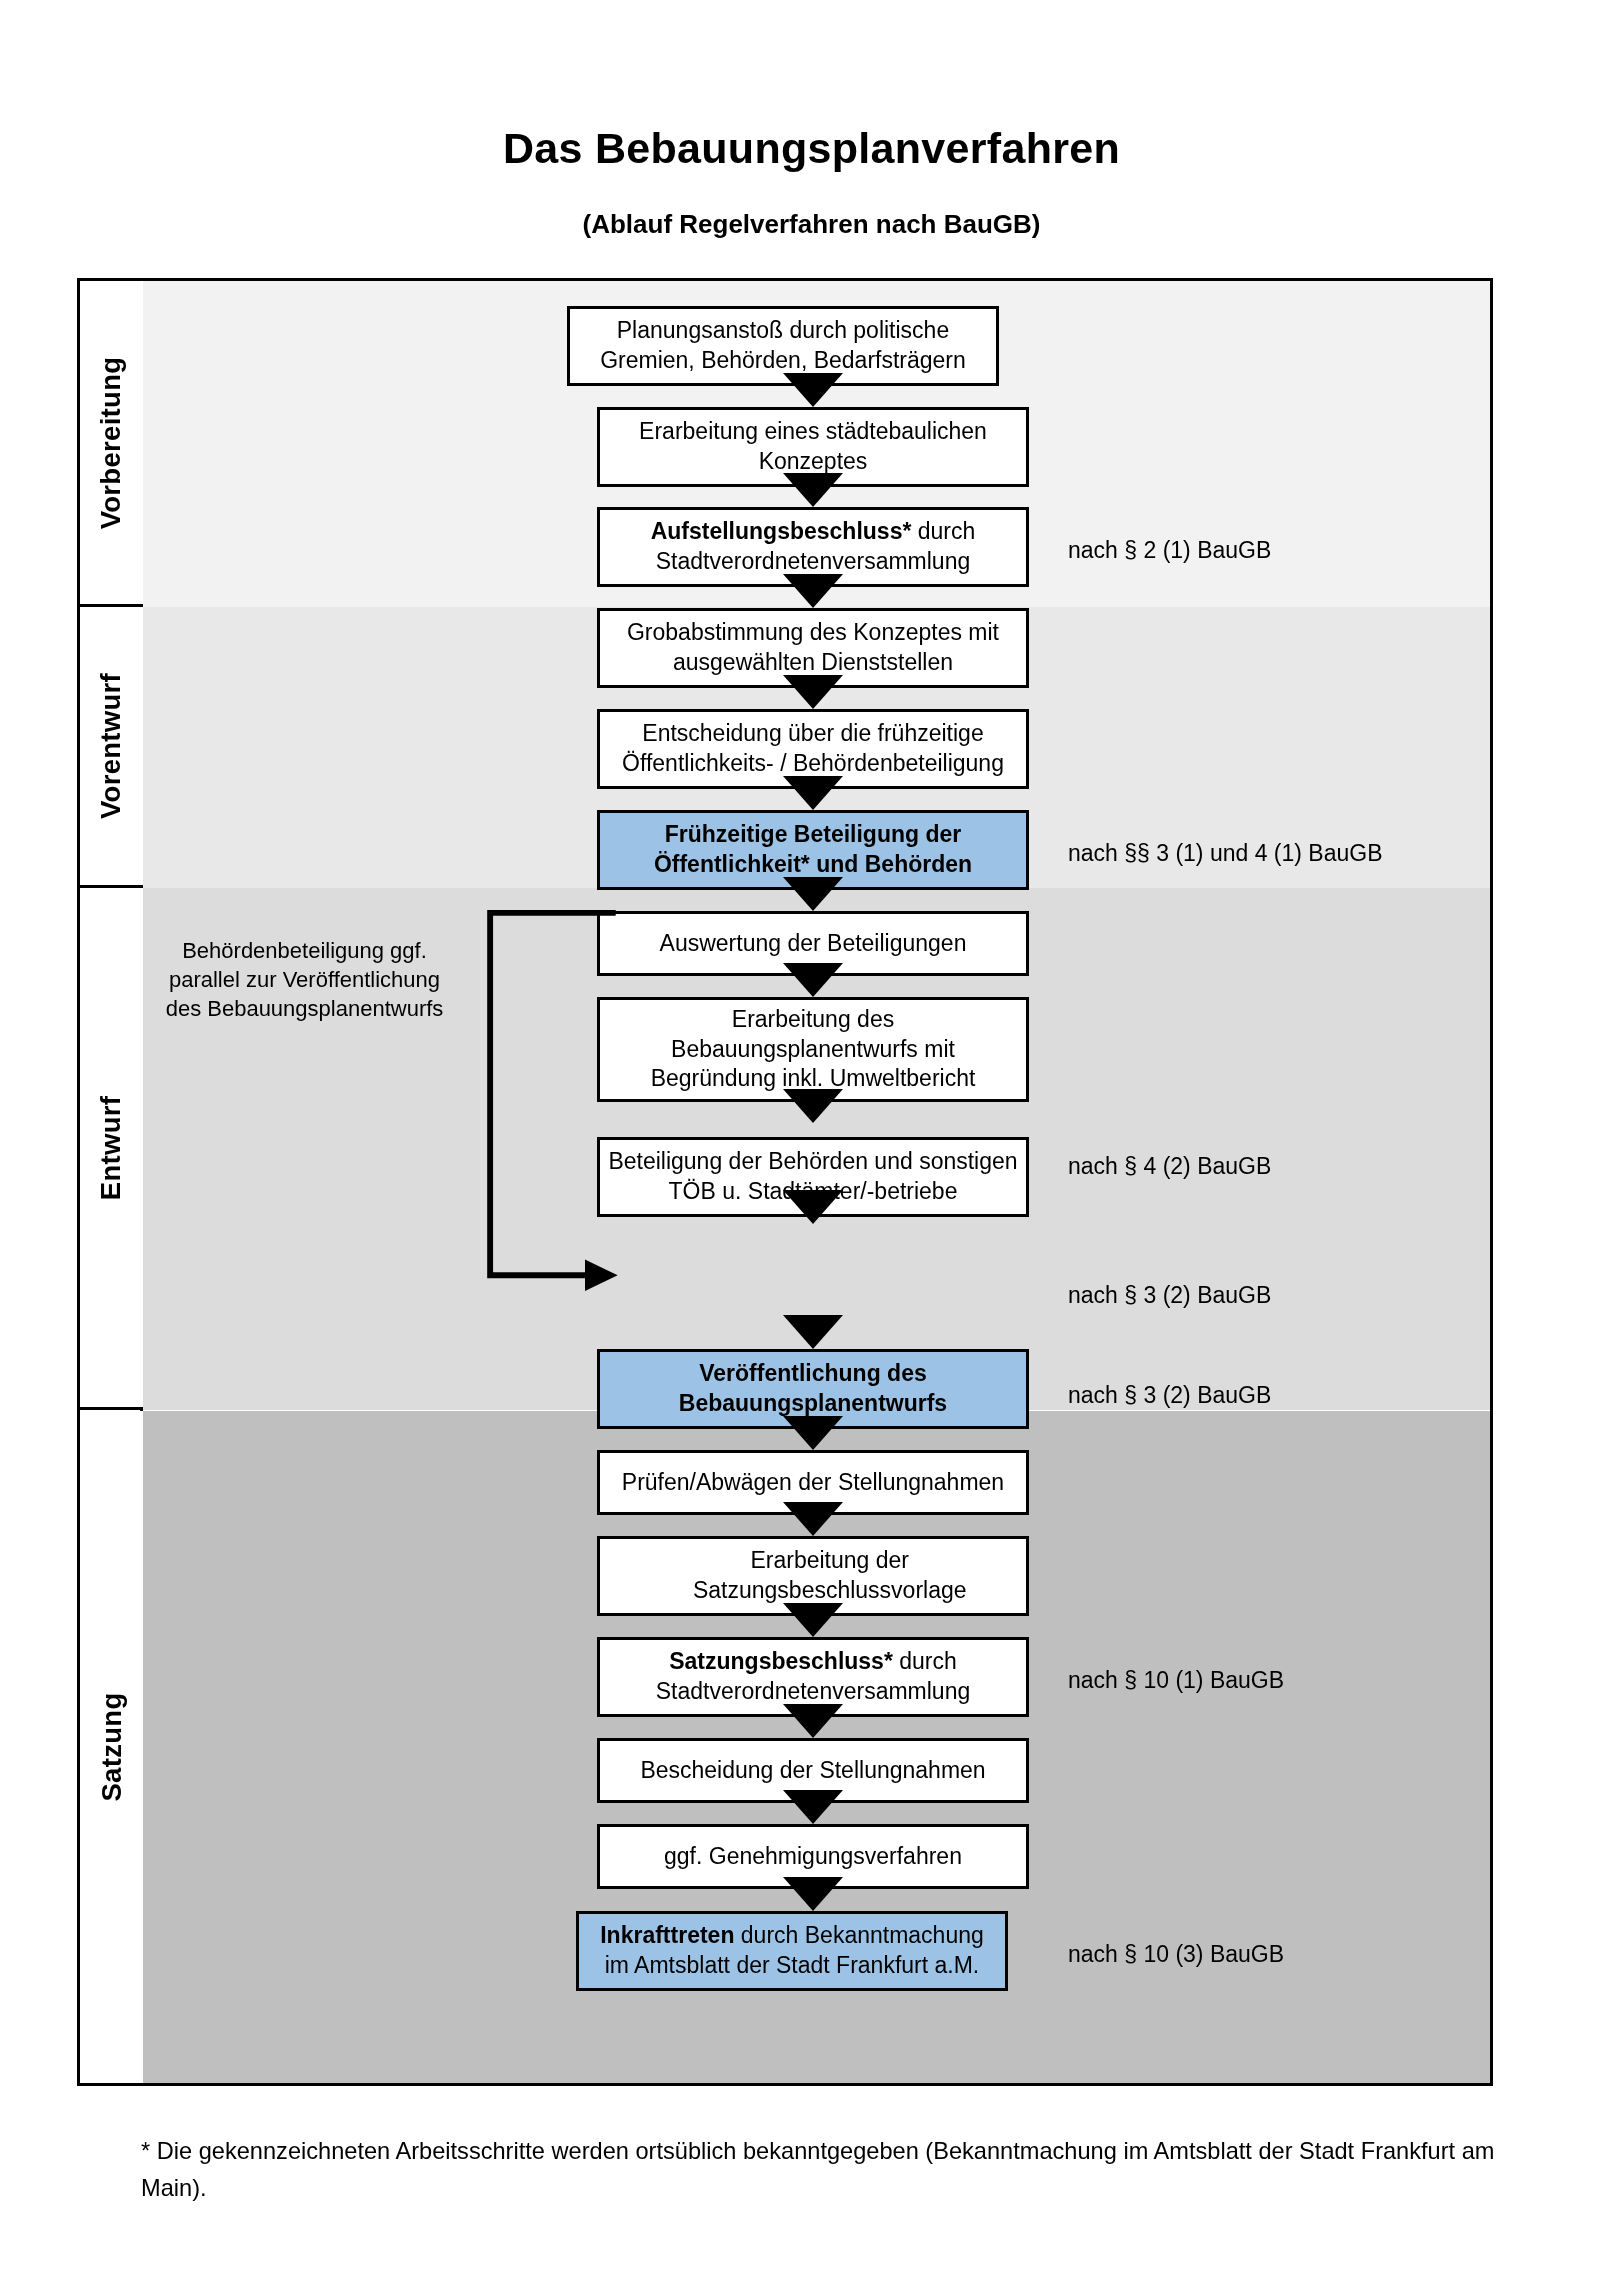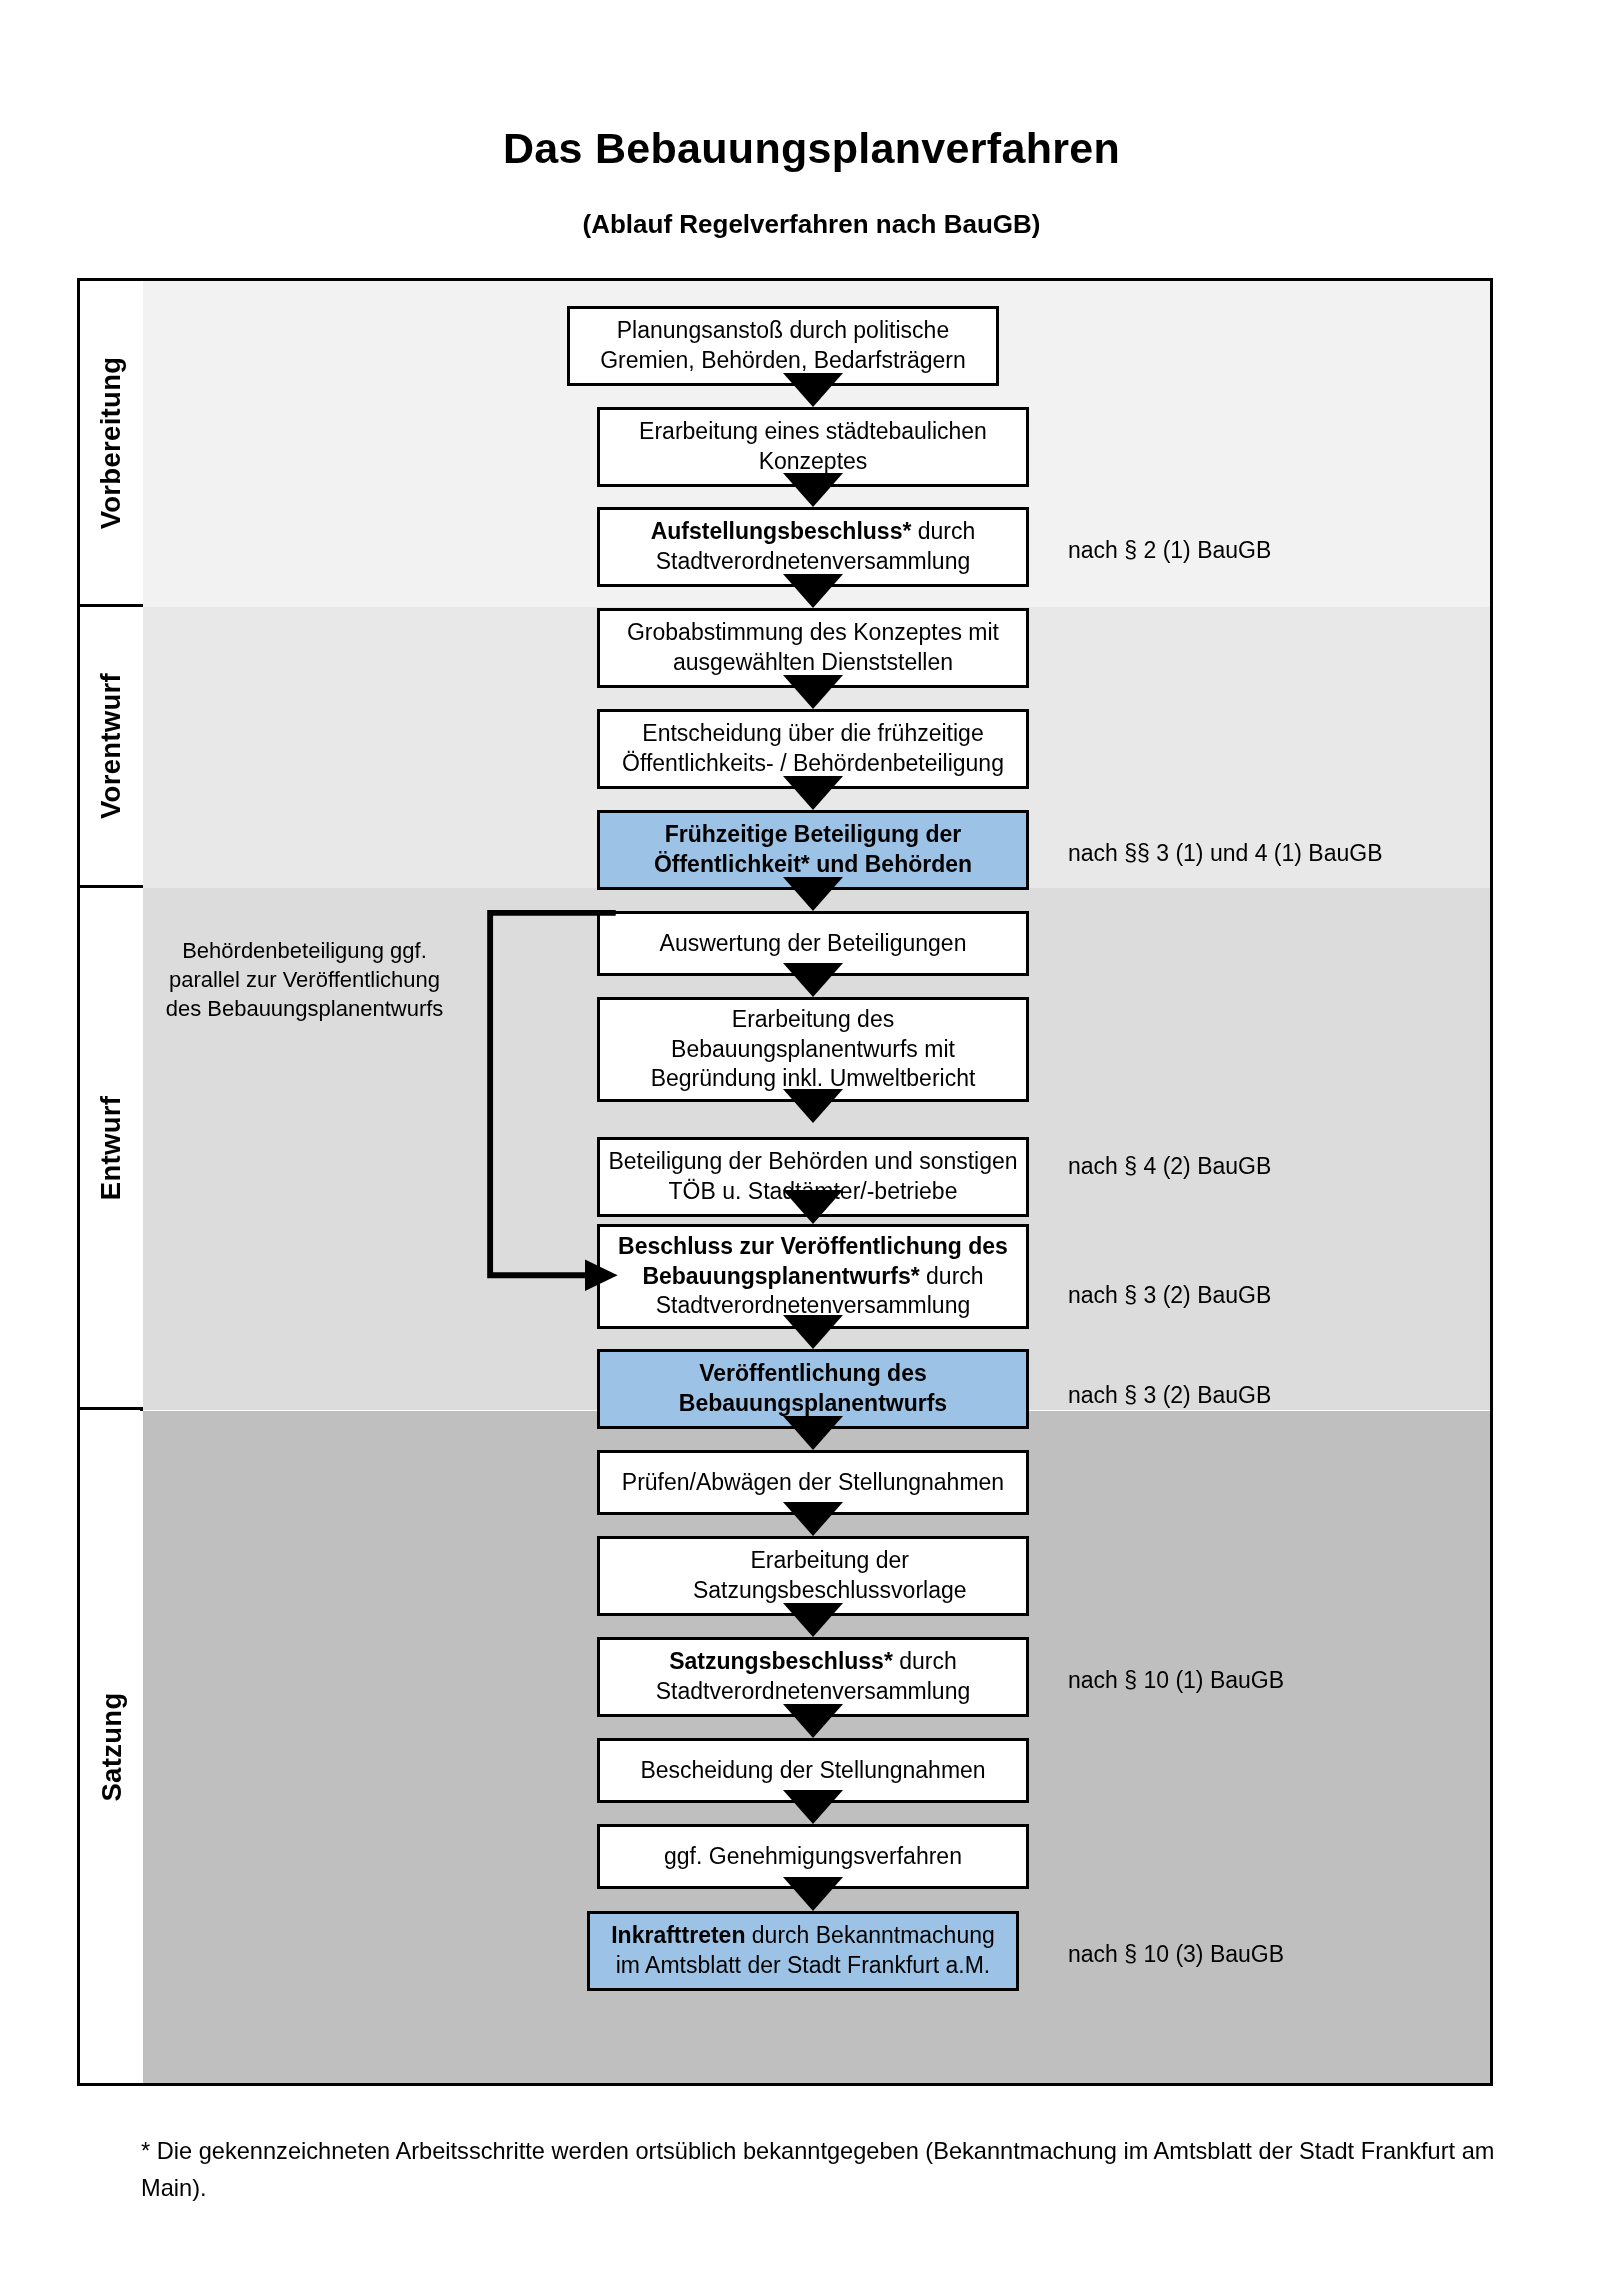--- a/index.html
+++ b/index.html
@@ -161,26 +161,20 @@
   <div class="fbox" style="left:517px;top:716px;width:432px;height:105px;">
     <span>Erarbeitung des Bebauungsplanentwurfs mit Begründung inkl. Umweltbericht</span>
   </div>
   <div class="arrow" style="left:703px;top:808px;"></div>
 
   <div class="fbox" style="left:517px;top:842px;width:432px;height:80px;margin-top:14px;">
     <span>Beteiligung der Behörden und sonstigen TÖB u. Stadtämter/-betriebe</span>
   </div>
   <div class="arrow" style="left:703px;top:909px;"></div>
 
-  <div class="fbox" style="left:517px;top:943px;width:432px;height:105px;">
-    <span>
-      <b>Beschluss zur Veröffentlichung des Bebauungsplanentwurfs*</b><span> durch</span>
-      <span>Stadtverordnetenversammlung</span>
-    </span>
-  </div>
   <div class="arrow" style="left:703px;top:1034px;"></div>
 
   <div class="fbox blue" style="left:517px;top:1068px;width:432px;height:80px;font-weight:bold;">
     <span>Veröffentlichung des Bebauungsplanentwurfs</span>
   </div>
   <div class="arrow" style="left:703px;top:1135px;"></div>
 
   <div class="fbox" style="left:517px;top:1169px;width:432px;height:65px;">
     <span>Prüfen/Abwägen der Stellungnahmen</span>
   </div>
@@ -202,21 +196,21 @@
   <div class="fbox" style="left:517px;top:1457px;width:432px;height:65px;">
     <span>Bescheidung der Stellungnahmen</span>
   </div>
   <div class="arrow" style="left:703px;top:1509px;"></div>
 
   <div class="fbox" style="left:517px;top:1543px;width:432px;height:65px;">
     <span>ggf. Genehmigungsverfahren</span>
   </div>
   <div class="arrow" style="left:703px;top:1596px;"></div>
 
-  <div class="fbox blue" style="left:507px;top:1630px;width:432px;height:80px;">
+  <div class="fbox blue" style="left:496px;top:1630px;width:432px;height:80px;">
     <span>
       <b>Inkrafttreten</b><span> </span><span>durch Bekanntmachung im Amtsblatt der Stadt Frankfurt a.M.</span>
     </span>
   </div>
 
   <div class="legal" style="left:988px;top:255px;">nach § 2 (1) BauGB</div>
   <div class="legal" style="left:988px;top:558px;">nach §§ 3 (1) und 4 (1) BauGB</div>
   <div class="legal" style="left:988px;top:871px;">nach § 4 (2) BauGB</div>
   <div class="legal" style="left:988px;top:1000px;">nach § 3 (2) BauGB</div>
   <div class="legal" style="left:988px;top:1100px;">nach § 3 (2) BauGB</div>

